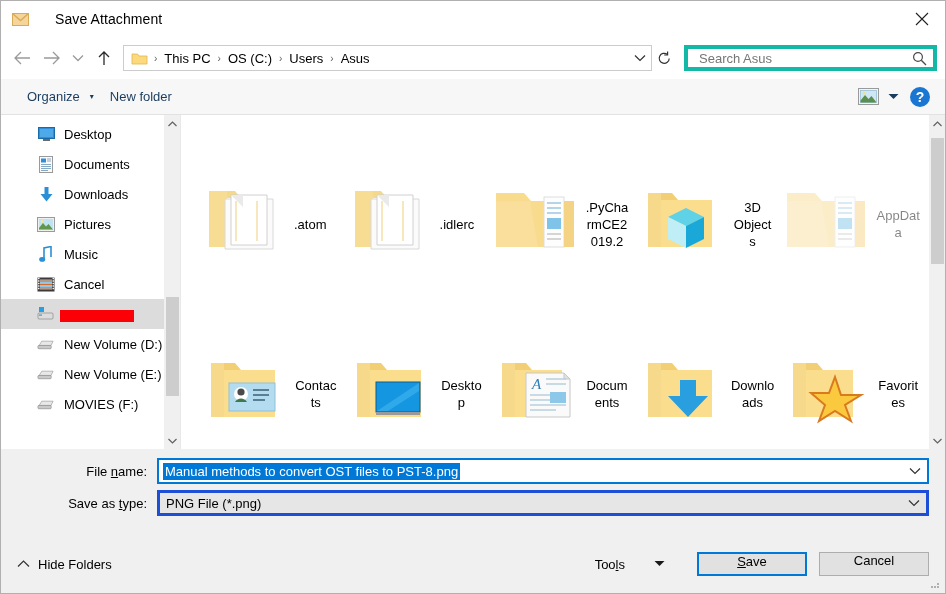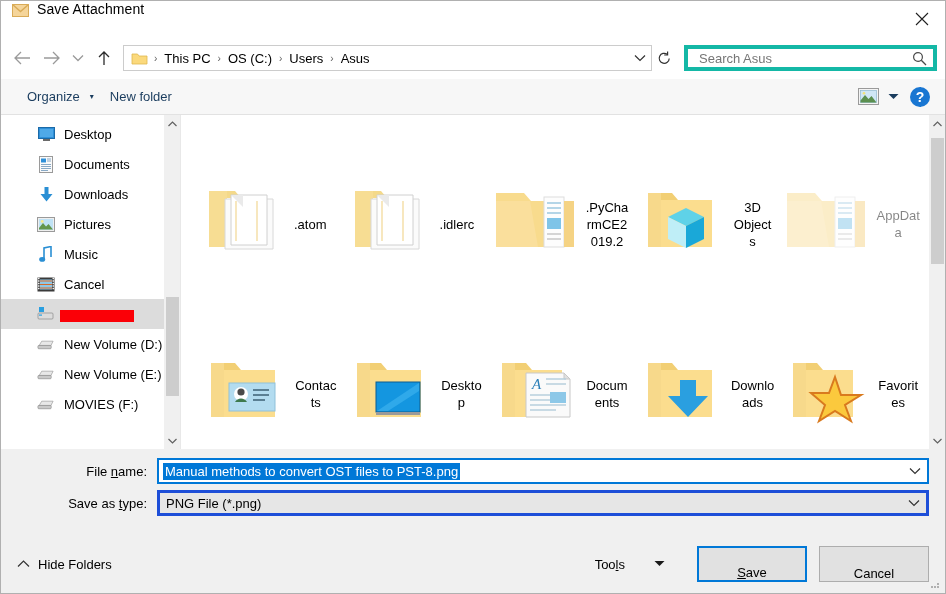--- a/index.html
+++ b/index.html
@@ -18,23 +18,24 @@
     width: 946px; height: 594px;
     border: 1px solid #b0b0b0;
     background: #f0f0f0;
     display: flex; flex-direction: column;
   }
 
   
   .titlebar {
     height: 36px; flex: 0 0 36px;
     background: #ffffff;
-    display: flex; align-items: flex-start;
+    display: flex; align-items: center;
     padding-left: 10px;
     position: relative;
+    gap: 18px;
   }
   .title-icon { width: 18px; height: 18px; margin-right: 8px; display:flex; align-items:center; justify-content:center; }
   .title-text { font-size: 14px; color: #000; letter-spacing: .1px; }
   .close-btn {
     position: absolute; right: 0; top: 0;
     width: 46px; height: 36px;
     display: flex; align-items: center; justify-content: center;
     cursor: default;
   }
 
@@ -184,23 +185,23 @@
   .hide-folders { display:flex; align-items:center; gap:8px; cursor: default; }
   .hf-caret { color:#333; font-size: 11px; }
   .hf-text { font-size: 13px; color:#000; }
   .footer-spacer { flex:1 1 auto; }
   .tools-btn {
     display:flex; align-items:center; gap: 29px;
     font-size: 13px; color:#000; padding: 6px 6px; cursor: default; margin-right: 14px;
   }
   .tools-caret { font-size: 9px; color:#000; }
   .btn {
-    width: 110px; height: 36px;
+    width: 110px; height: 24px;
     background: #e1e1e1; border: 1px solid #adadad;
-    display:flex; align-items:flex-end; justify-content:center;
+    display:flex; align-items:flex-start; justify-content:center;
     font-size: 13px; color: #000; cursor: default;
     margin-left: 12px;
   }
   .btn.default { border: 2px solid #0078d7; background:#e1e1e1; }
   .ul { text-decoration: underline; }
   .grip { position:absolute; right: 4px; bottom: 3px; width: 12px; height: 12px; }
 </style>
 </head>
 <body>
 

